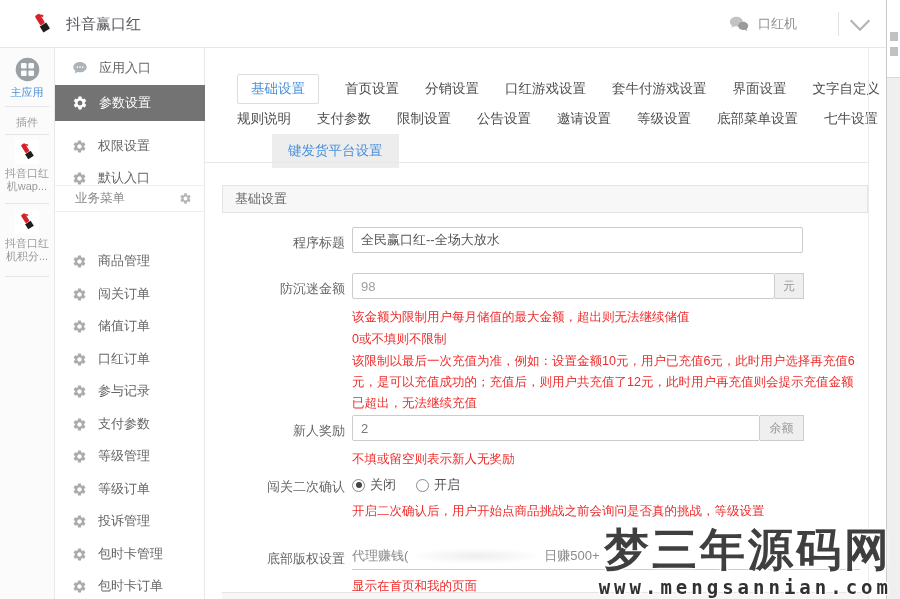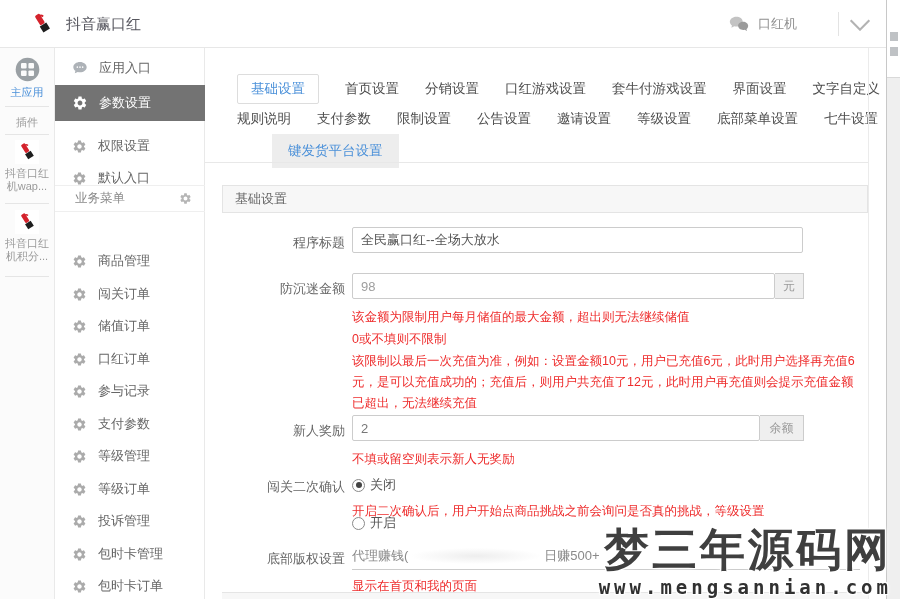--- a/index.html
+++ b/index.html
@@ -40,21 +40,21 @@
   .tab-big { position:absolute; left:237px; top:134px; background:#ededed; color:#4a90d9; font-size:13.5px; padding:8px 16px; cursor:pointer;margin-left:35px; }
   .tabs-divider { position:absolute; left:205px; top:162px; width:663px; border-top:1px solid #e8e8e8; }
 
   
   .panel-header { position:absolute; left:222px; top:185px; width:646px; height:28px; background:#f7f7f7; border:1px solid #e4e4e4; line-height:26px; padding-left:12px; font-size:13px; color:#666; }
   .f-label { position:absolute; width:123px; left:222px; text-align:right; font-size:13px; color:#666; }
   .f-input { position:absolute; height:26px; border:1px solid #ccc; border-radius:2px; font-size:13px; color:#555; padding:0 8px; font-family:inherit; background:#fff; }
   .f-input.dim { color:#9e9e9e; }
   .addon { position:absolute; height:26px; background:#efefef; border:1px solid #ccc; border-left:none; font-size:12px; color:#999; display:flex; align-items:center; justify-content:center; }
   .red { position:absolute; font-size:12.5px; color:#ee2c2c; line-height:21px; }
-  .radio-group { position:absolute; left:352px; top:476px; display:flex; gap:20px; align-items:center;flex-direction:column; }
+  .radio-group { position:absolute; left:352px; top:476px; display:flex; gap:20px; align-items:center; }
   .radio-opt { display:flex; align-items:center; gap:5px; font-size:13px; color:#555; cursor:pointer; }
   .radio { width:13px; height:13px; border:1px solid #8a8a8a; border-radius:50%; position:relative; background:#fff; }
   .radio.checked::after { content:""; position:absolute; left:2.5px; top:2.5px; width:6px; height:6px; border-radius:50%; background:#444; }
   .copy-line { position:absolute; left:352px; top:543px; width:508px; height:27px; border-bottom:1px solid #ccc; display:flex; align-items:center; font-size:13px; color:#8a8a8a; }
   .smudge { width:128px; height:16px; margin:0 4px; background:radial-gradient(ellipse at center, rgba(205,205,205,.35), rgba(255,255,255,0) 72%); }
   .bottom-band { position:absolute; left:222px; top:592px; width:646px; height:7px; background:#f7f7f7; border-top:1px solid #e5e5e5; }
   .content-border { position:absolute; left:868px; top:48px; height:551px; border-left:1px solid #ebebeb; }
 
   
   .right-strip { position:absolute; left:886px; top:0; width:14px; height:599px; background:#fff; border-left:1px solid #c8c8c8; }

